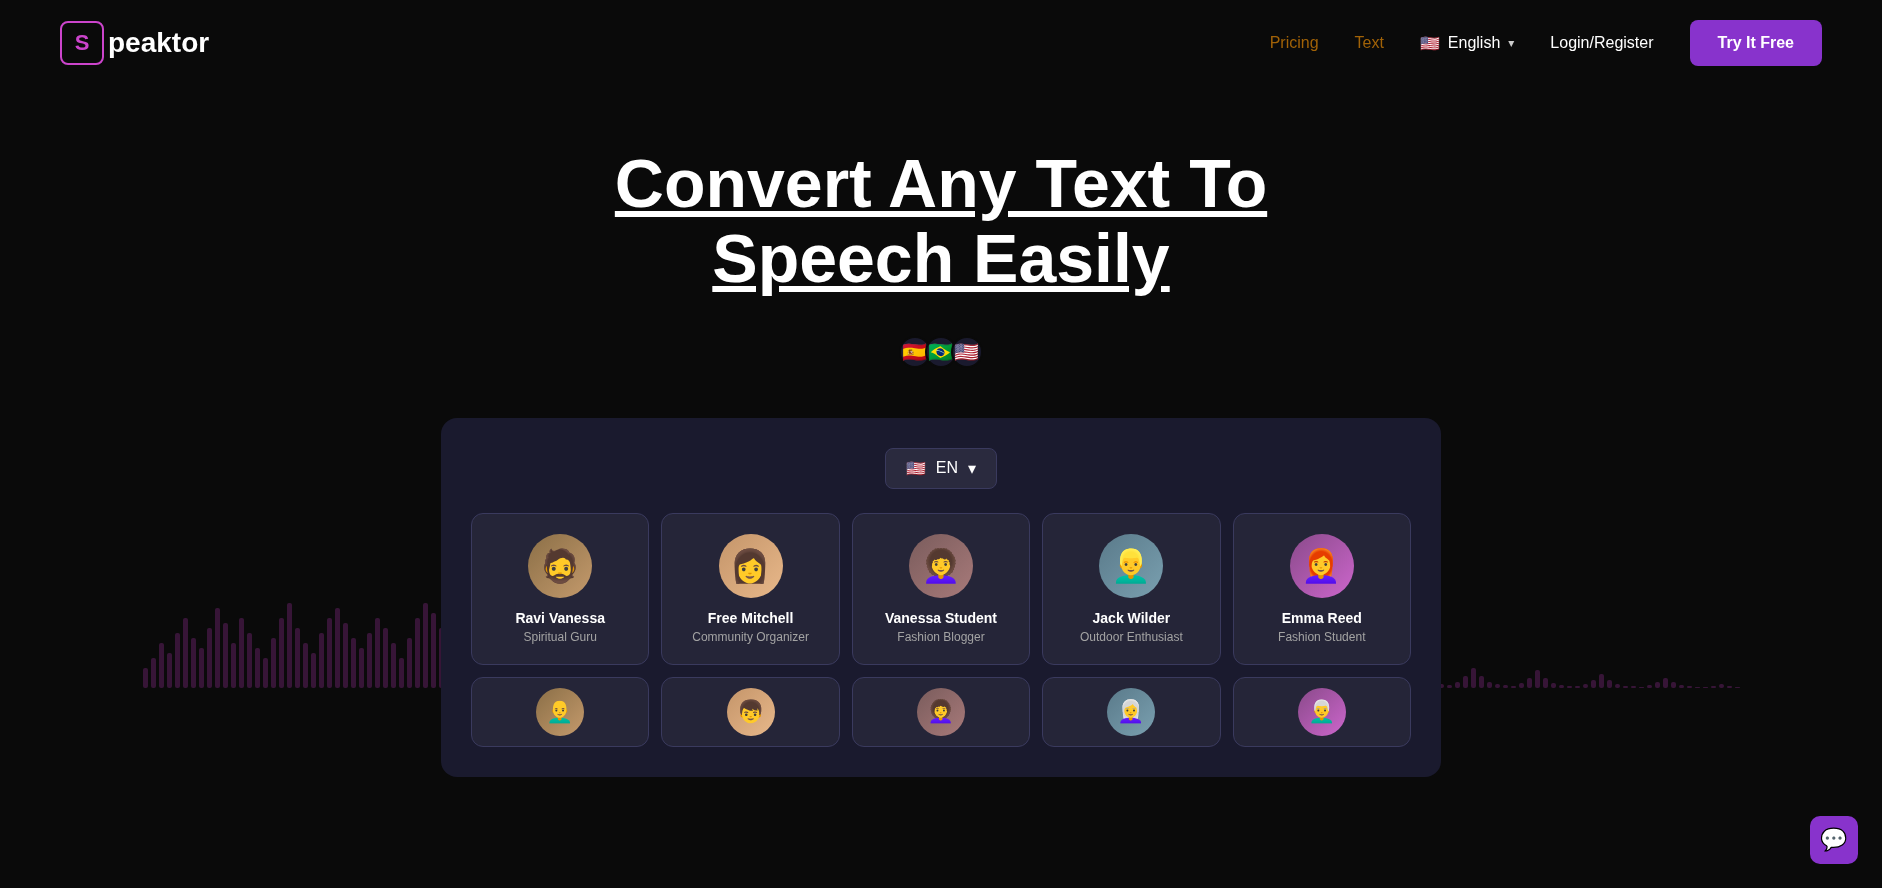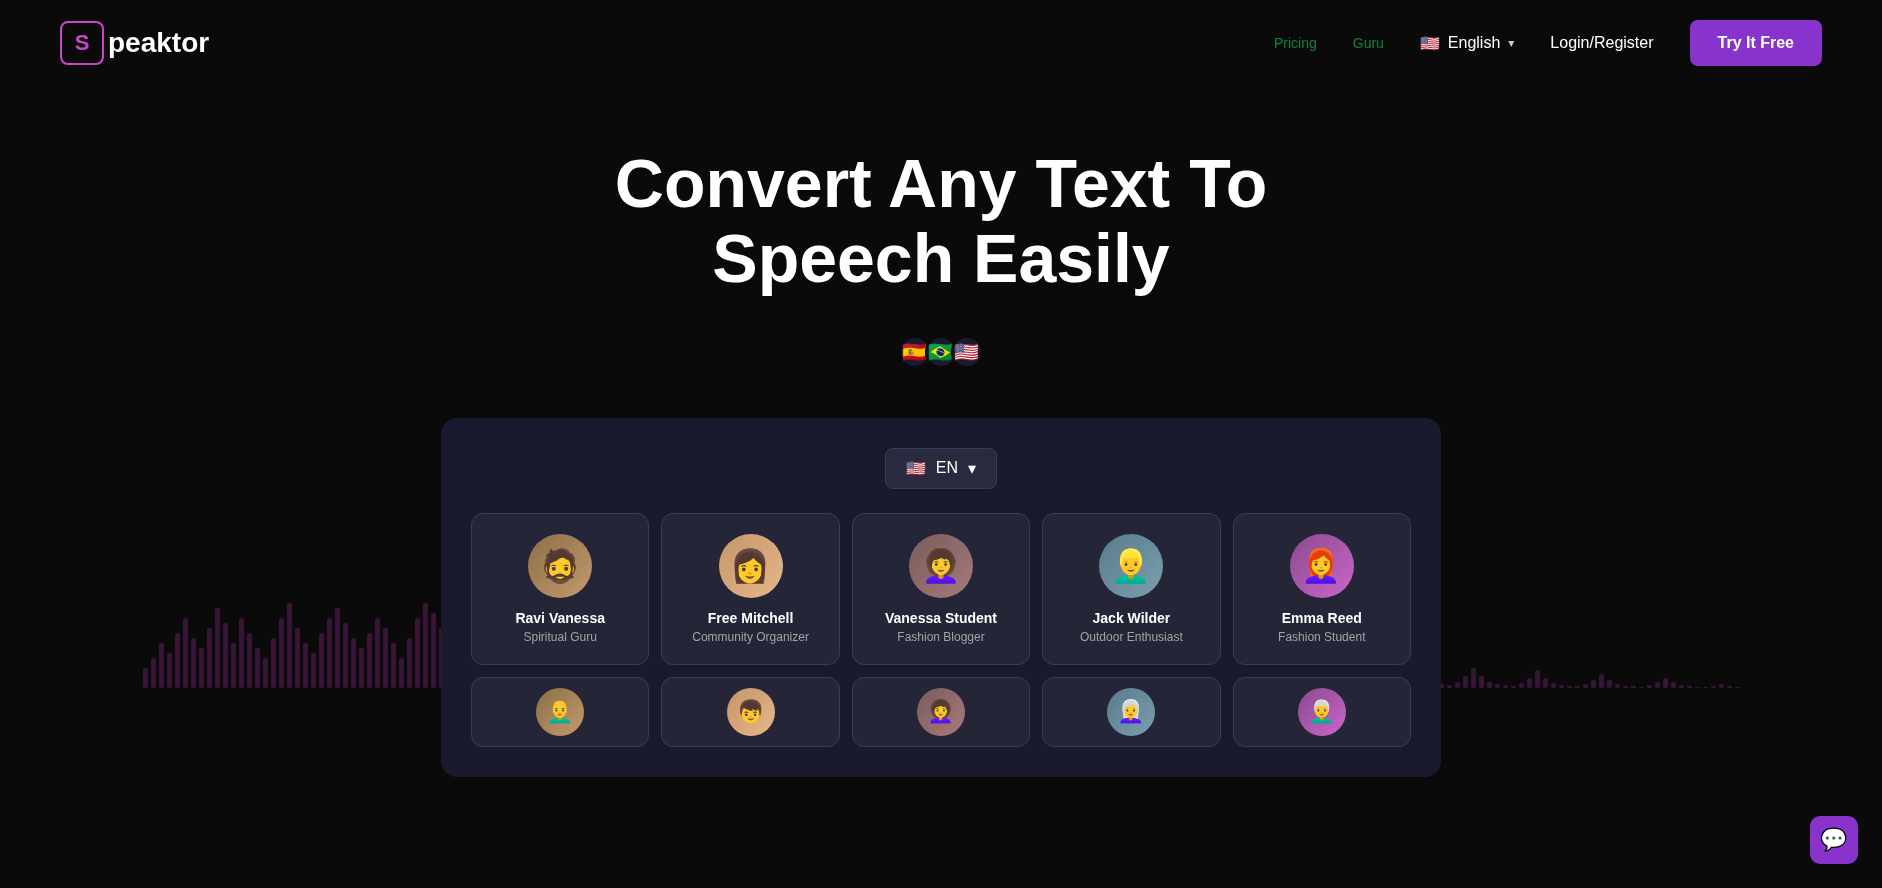--- a/index.html
+++ b/index.html
@@ -48,23 +48,23 @@
       color: #ffffff;
     }
 
     .nav-links {
       display: flex;
       align-items: center;
       gap: 36px;
     }
 
     .nav-link {
-      color: #15803d;
+      color: #a16207;
       text-decoration: none;
-      font-size: 14px;
+      font-size: 16px;
       cursor: pointer;
     }
 
     .nav-lang {
       display: flex;
       align-items: center;
       gap: 8px;
       font-size: 16px;
       cursor: pointer;
       color: #ffffff;
@@ -96,20 +96,21 @@
       z-index: 5;
     }
 
     .hero-title {
       font-size: 68px;
       font-weight: 900;
       line-height: 1.1;
       color: #ffffff;
       max-width: 900px;
       margin: 0 auto 40px;
+      text-decoration: underline;
     }
 
     .hero-subtitle {
       font-size: 18px;
       color: #cccccc;
       display: flex;
       align-items: center;
       justify-content: center;
       gap: 12px;
     }
@@ -288,21 +289,21 @@
 <nav class="navbar">
   <div class="logo">
     <div class="logo-icon">
       <span>S</span>
     </div>
     <span class="logo-text"><span>peaktor</span></span>
   </div>
 
   <div class="nav-links">
     <a class="nav-link">Pricing</a>
-    <a class="nav-link">Guru</a>
+    <a class="nav-link">Text</a>
     <div class="nav-lang">
       <span>🇺🇸</span>
       <span>English</span>
       <span class="chevron-icon">▾</span>
     </div>
     <a class="nav-login">Login/Register</a>
     <button class="try-free-btn">Try It Free</button>
   </div>
 </nav>
 

